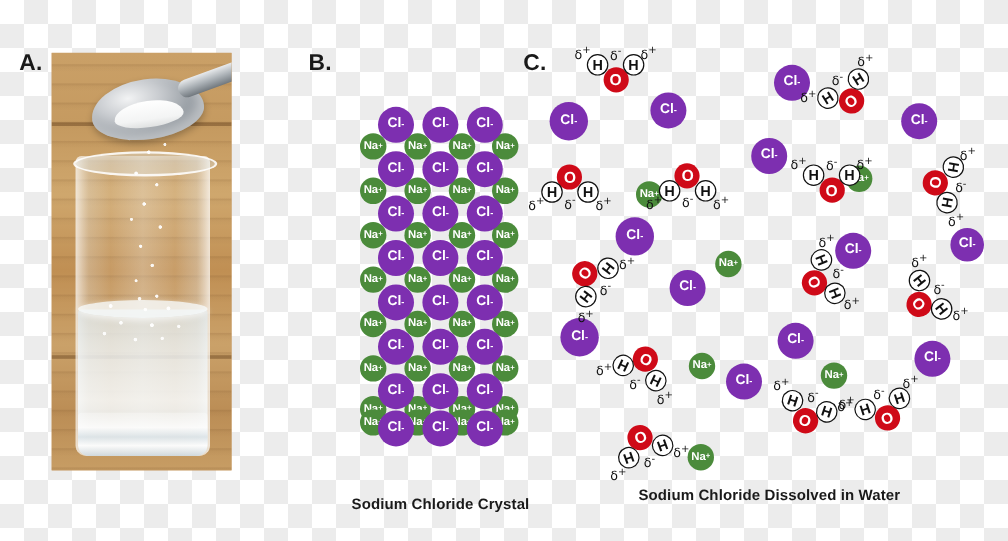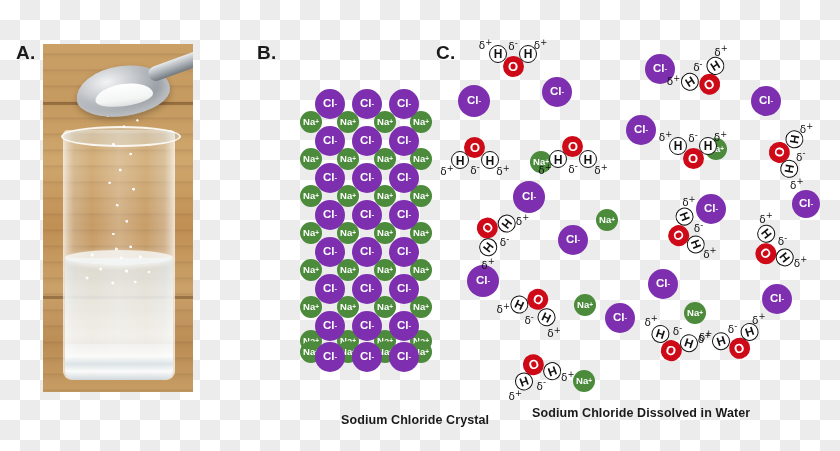--- a/index.html
+++ b/index.html
@@ -220,21 +220,21 @@
     <div class="salt-stream"></div>
     <div class="spoon-bowl"></div>
     <div class="spoon-handle"></div>
     <div class="spoon-salt"></div>
   </div>
 
   <div id="dynamic-layer">
       <div class="panel-letter" style="left: 16px; top: 42px;">A.</div>
       <div class="panel-letter" style="left: 257px; top: 42px;">B.</div>
       <div class="panel-letter" style="left: 436px; top: 42px;">C.</div>
-      <div class="caption" style="left: 293px; top: 413px; margin-left: 48px;">Sodium Chloride Crystal</div>
+      <div class="caption" style="left: 293px; top: 413px;">Sodium Chloride Crystal</div>
       <div class="caption" style="left: 532px; top: 406px;">Sodium Chloride Dissolved in Water</div>
       <div style="position: absolute; inset: 0px;">
         <div class="ion" style="left: 300px; top: 111px; height: 22px; width: 22px; background: rgb(75, 139, 59); font-size: 9.5px;">
           <span>Na</span>
           <sup>+</sup>
         </div>
         <div class="ion" style="left: 337px; top: 111px; height: 22px; width: 22px; background: rgb(75, 139, 59); font-size: 9.5px;">
           <span>Na</span>
           <sup>+</sup>
         </div>

